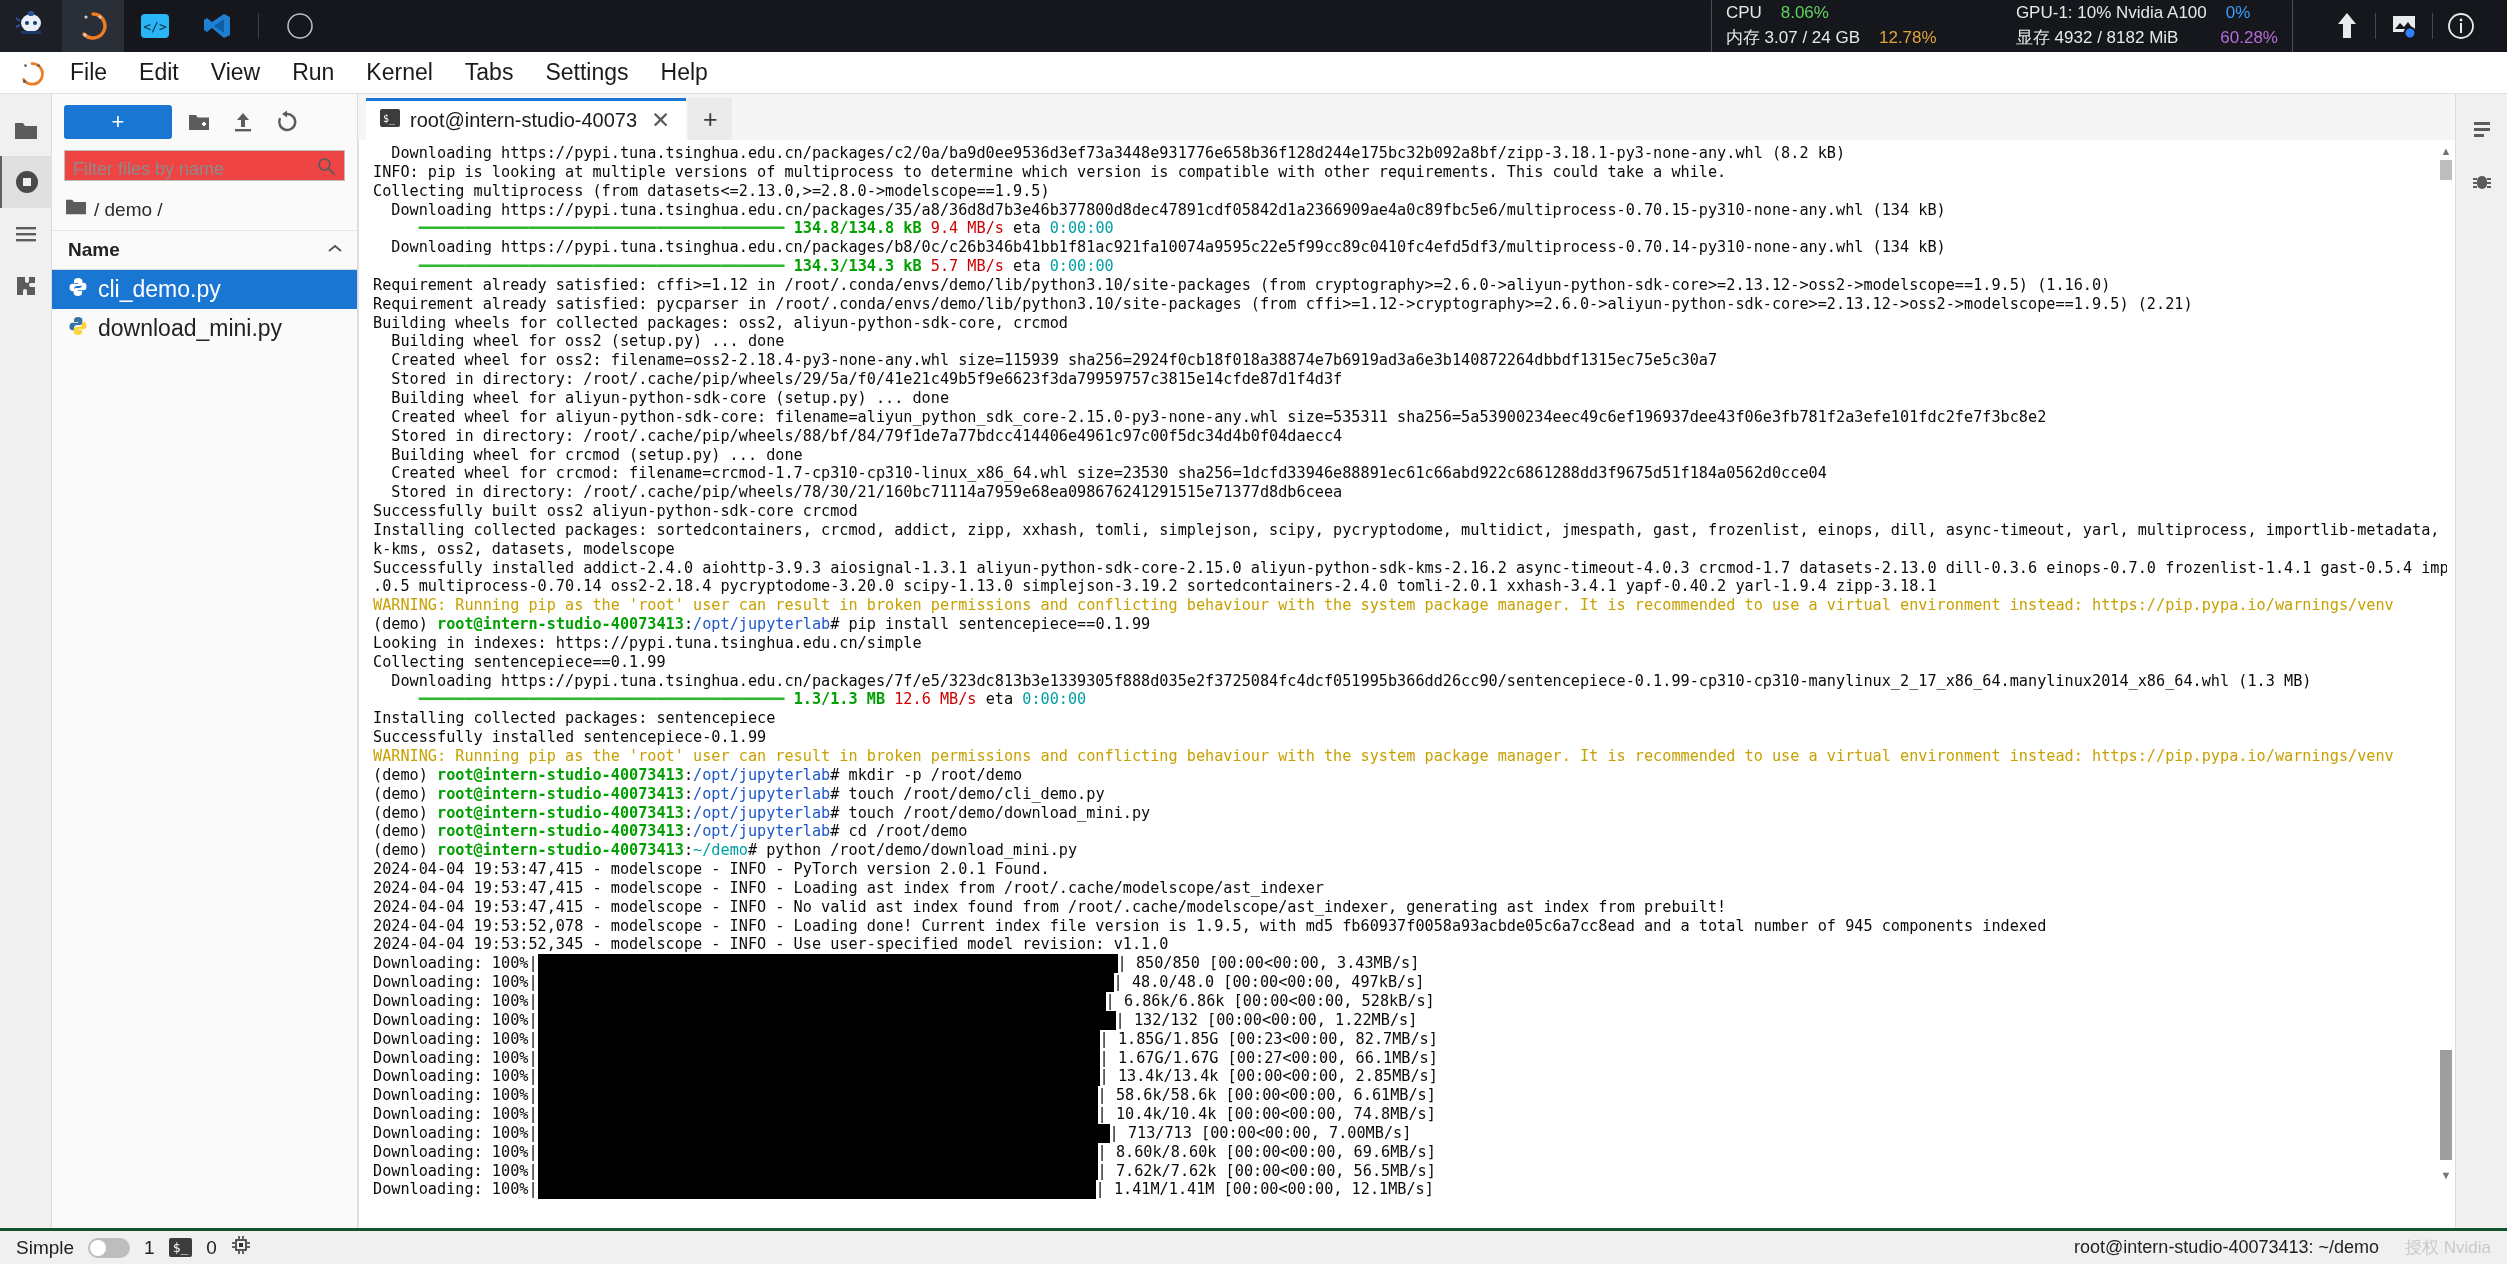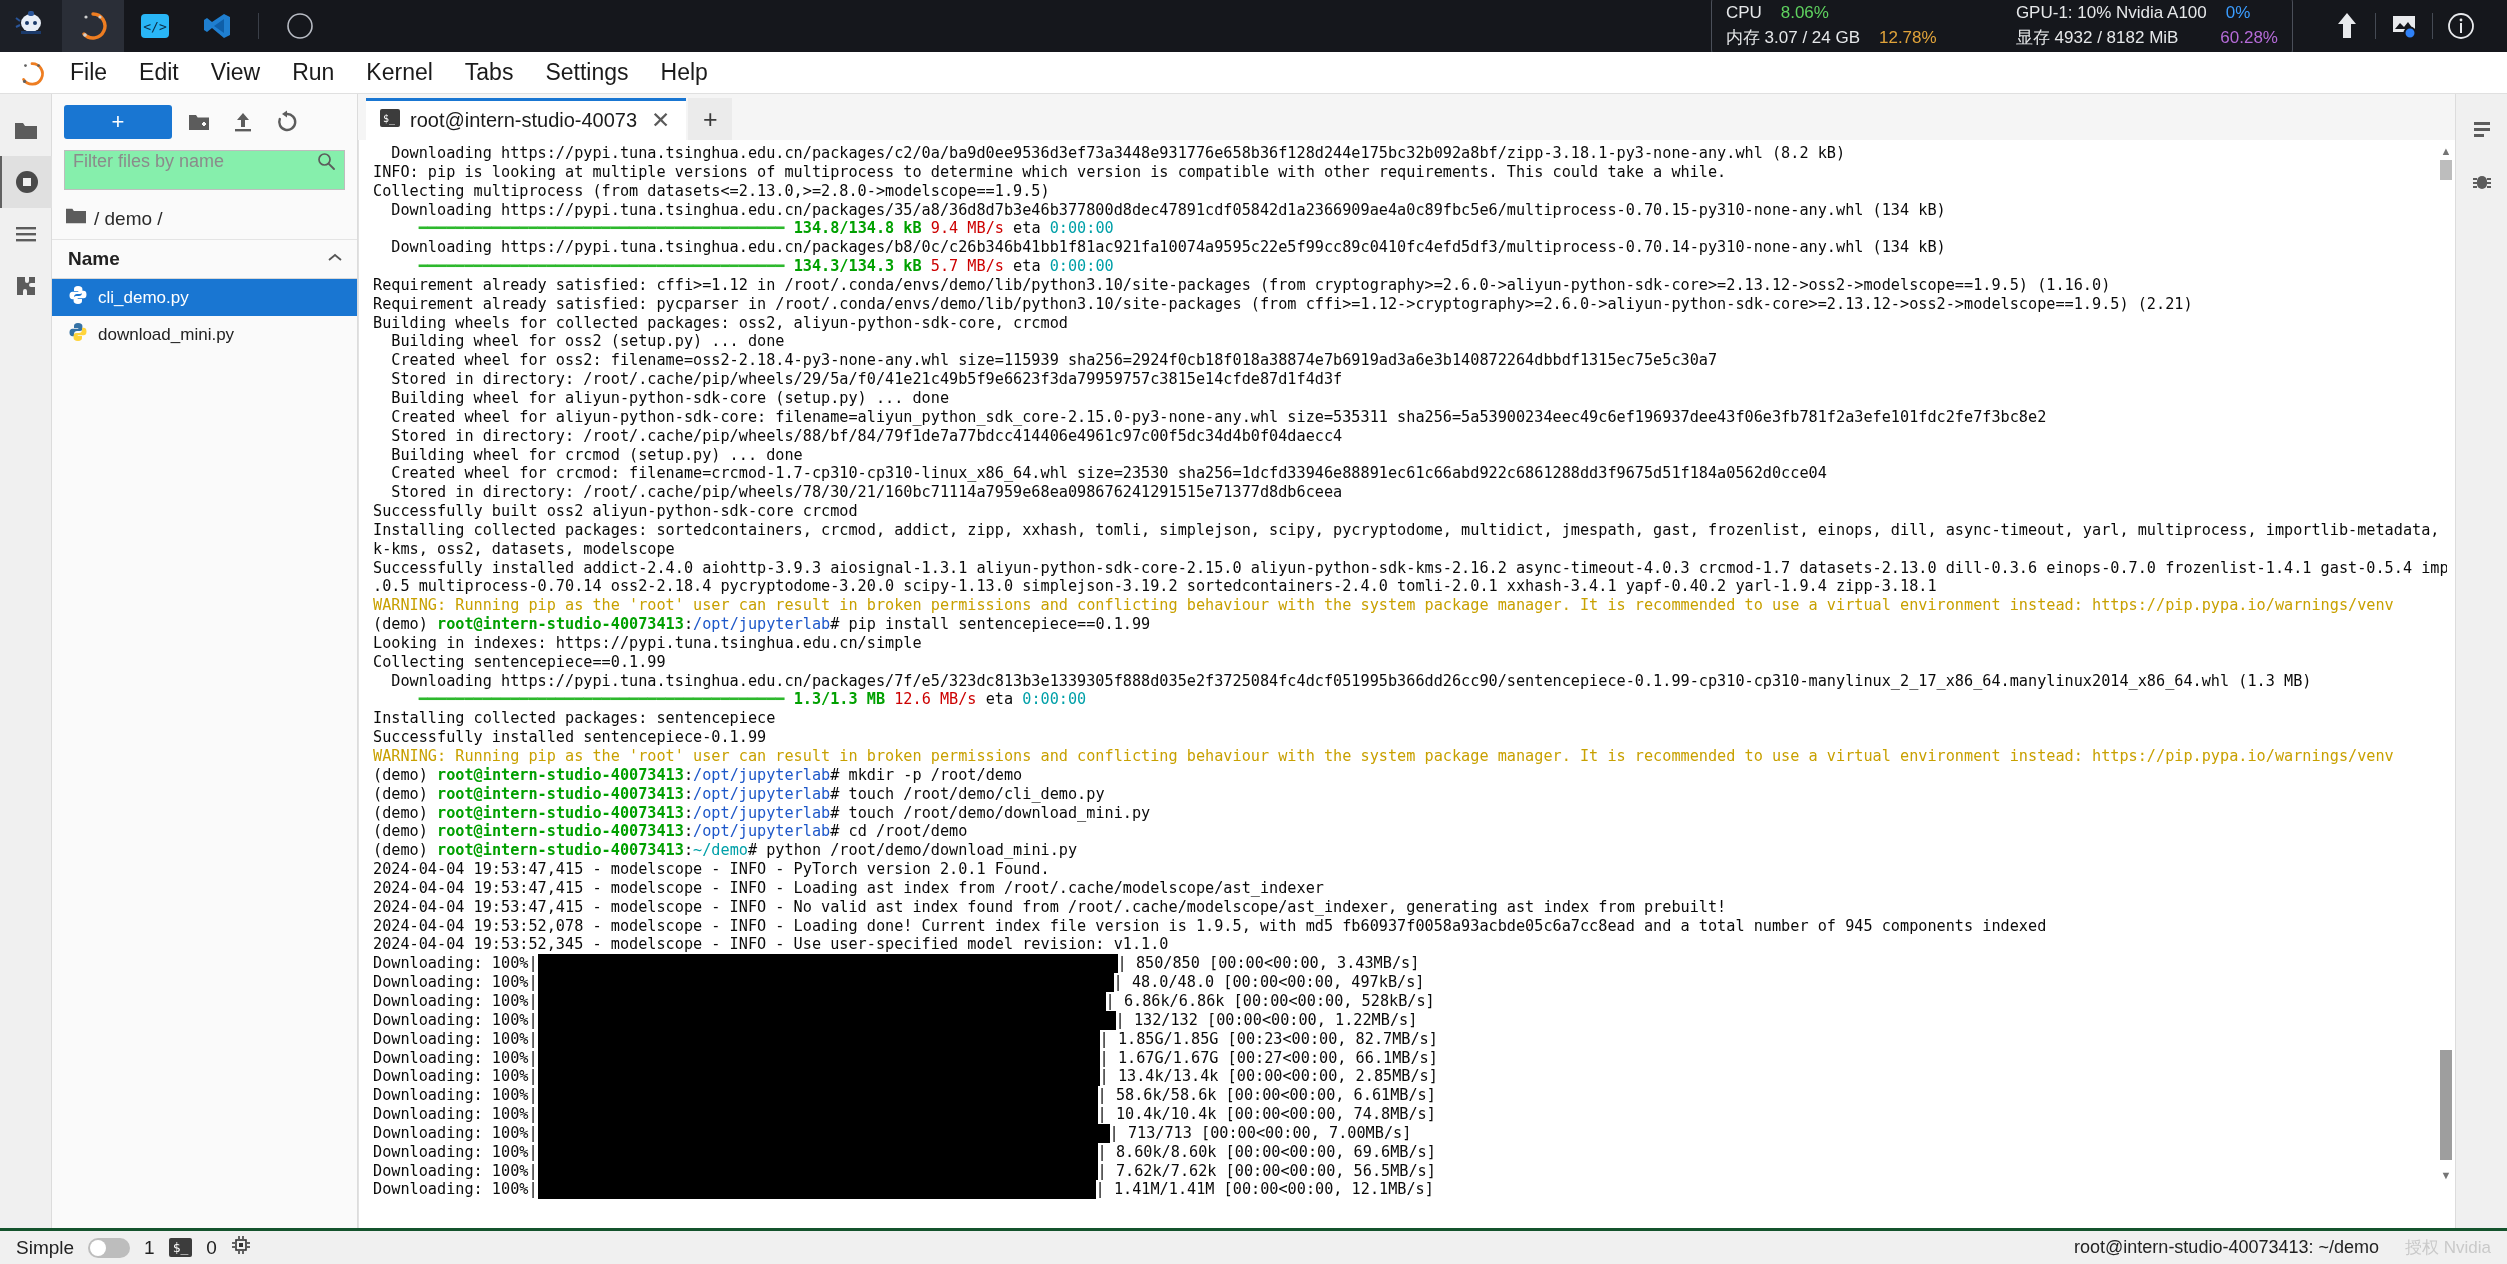--- a/index.html
+++ b/index.html
@@ -92,41 +92,41 @@
   .fb-new {
     background: #1976d2; color: #fff; border: none; border-radius: 3px;
     width: 108px; height: 34px; font-size: 22px; cursor: pointer;
     display: flex; align-items: center; justify-content: center;
   }
   .fb-tb-btn {
     width: 34px; height: 34px; display: flex; align-items: center;
     justify-content: center; cursor: pointer; border-radius: 3px;
   }
   .fb-filter {
-    margin: 2px 12px 10px 12px; height: 40px; border: 1px solid #bdbdbd;
-    background: #86efac; display: flex; align-items: flex-start; padding: 0 8px;
+    margin: 2px 12px 10px 12px; height: 31px; border: 1px solid #bdbdbd;
+    background: #ef4444; display: flex; align-items: flex-end; padding: 0 8px;
   }
   .fb-filter input {
     border: none; outline: none; flex: 1; font-size: 18px; color: #333;
     font-family: "Liberation Sans", sans-serif; background: transparent;
   }
   .fb-filter input::placeholder { color: #8b8b8b; }
   .fb-crumb {
     display: flex; align-items: center; gap: 8px; padding: 7px 12px 9px 14px;
     font-size: 19px; color: #2b2b2b; border-bottom: 1px solid #e4e4e4;
   }
   .fb-head {
     display: flex; align-items: center; justify-content: space-between;
     padding: 8px 12px 8px 16px; font-size: 19px; font-weight: bold; color: #222;
     border-bottom: 1px solid #d8d8d8;
   }
   .fb-list { flex: 1; overflow: hidden; }
   .fb-row {
     display: flex; align-items: center; gap: 10px;
-    padding: 6px 12px 6px 16px; font-size: 17px; color: #222; cursor: pointer;
+    padding: 6px 12px 6px 16px; font-size: 23px; color: #222; cursor: pointer;
   }
   .fb-row.sel { background: #1976d2; color: #ffffff; }
 
   
   .main { flex: 1; display: flex; flex-direction: column; min-width: 0; background: #f5f5f5; }
   .tabbar {
     height: 46px; display: flex; align-items: flex-end; padding-left: 8px;
     background: #f5f5f5; flex: none;
   }
   .tab {

